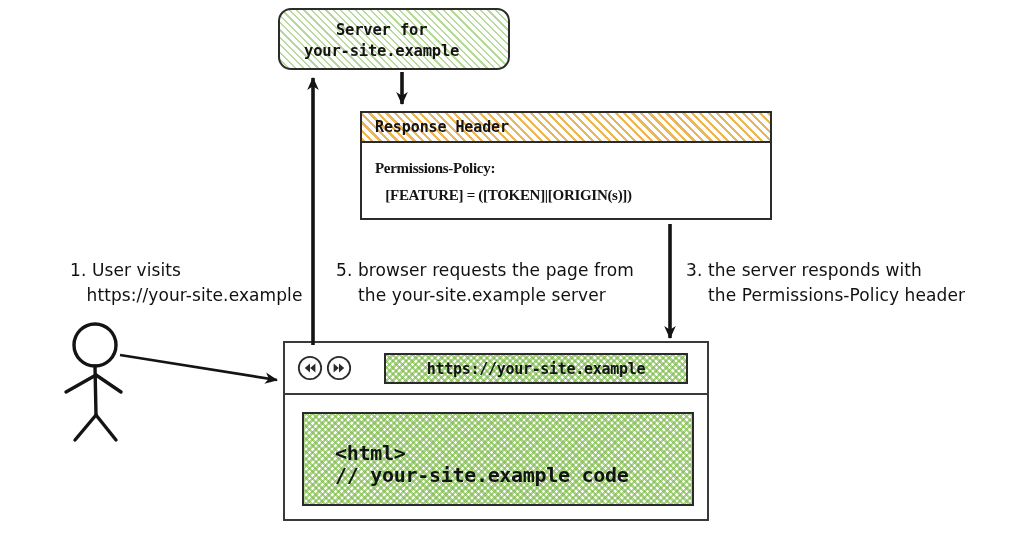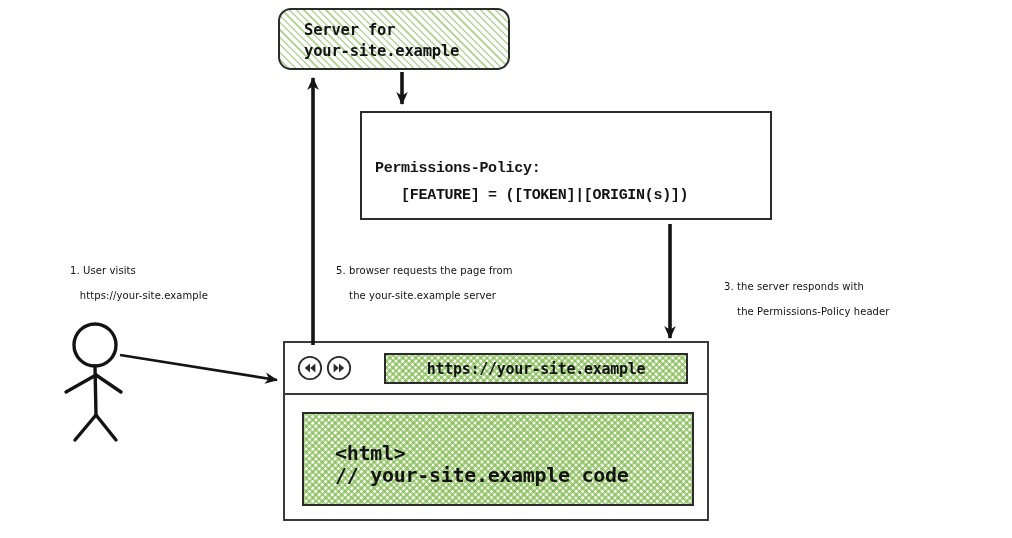--- a/index.html
+++ b/index.html
@@ -21,20 +21,21 @@
   
   .hatch-green {
     background-color: #ffffff;
     background-image: repeating-linear-gradient(
       45deg,
       rgba(124, 186, 72, 0.55) 0px,
       rgba(124, 186, 72, 0.55) 1.6px,
       rgba(255,255,255,0) 1.6px,
       rgba(255,255,255,0) 5.2px
     );
+    text-align: center;
   }
   .hatch-orange {
     background-color: #ffffff;
     background-image: repeating-linear-gradient(
       45deg,
       rgba(232, 169, 60, 0.85) 0px,
       rgba(232, 169, 60, 0.85) 2.2px,
       rgba(255,255,255,0) 2.2px,
       rgba(255,255,255,0) 6.0px
     );
@@ -109,21 +110,21 @@
     font-size: 15px;
     font-weight: 700;
     color: #141414;
     white-space: pre;
     letter-spacing: -0.1px;
   }
   .resp-body {
     position: absolute;
     left: 13px;
     top: 42px;
-    font-family: Liberation Mono, monospace;
+    font-family: Liberation Serif, serif;
     font-size: 15px;
     line-height: 27px;
     color: #141414;
     font-weight: 600;
     white-space: pre;
     letter-spacing: -0.3px;
   }
 
   
   .browser {
@@ -193,49 +194,52 @@
     color: #141414;
     font-weight: 600;
     white-space: pre;
     letter-spacing: -0.3px;
   }
 
   
   .annot {
     position: absolute;
     font-family: "DejaVu Sans", sans-serif;
-    font-size: 10px;
+    font-size: 17px;
     line-height: 25px;
     color: #111111;
     white-space: pre;
     letter-spacing: 0.1px;
   }
   .annot-1 { left: 70px;  top: 258px; }
   .annot-2 { left: 336px; top: 258px; }
-  .annot-3 { left: 724px; top: 258px; margin-top: 16px; }
+  .annot-3 { left: 686px; top: 258px; }
 
   svg.overlay {
     position: absolute;
     left: 0; top: 0;
     width: 1012px;
     height: 538px;
     pointer-events: none;
   }
 </style>
 </head>
 <body>
 
 <div id="canvas">
 
   <div class="server-box hatch-green">
     <div class="server-text">Server for
 your-site.example</div>
   </div>
 
   <div class="resp-box">
+    <div class="resp-header hatch-orange">
+      <div class="resp-header-label">Response Header</div>
+    </div>
     <div class="resp-body">Permissions-Policy:
    [FEATURE] = ([TOKEN]|[ORIGIN(s)])</div>
   </div>
 
   <div class="browser">
     <div class="browser-chrome">
 
       <svg class="nav-icon nav-back" viewBox="0 0 26 26">
         <circle cx="13" cy="13" r="11.2" fill="none" stroke="#2b2b2b" stroke-width="1.8"></circle>
         <polygon points="13,8.5 13,17.5 7.8,13" fill="#2b2b2b"></polygon>

